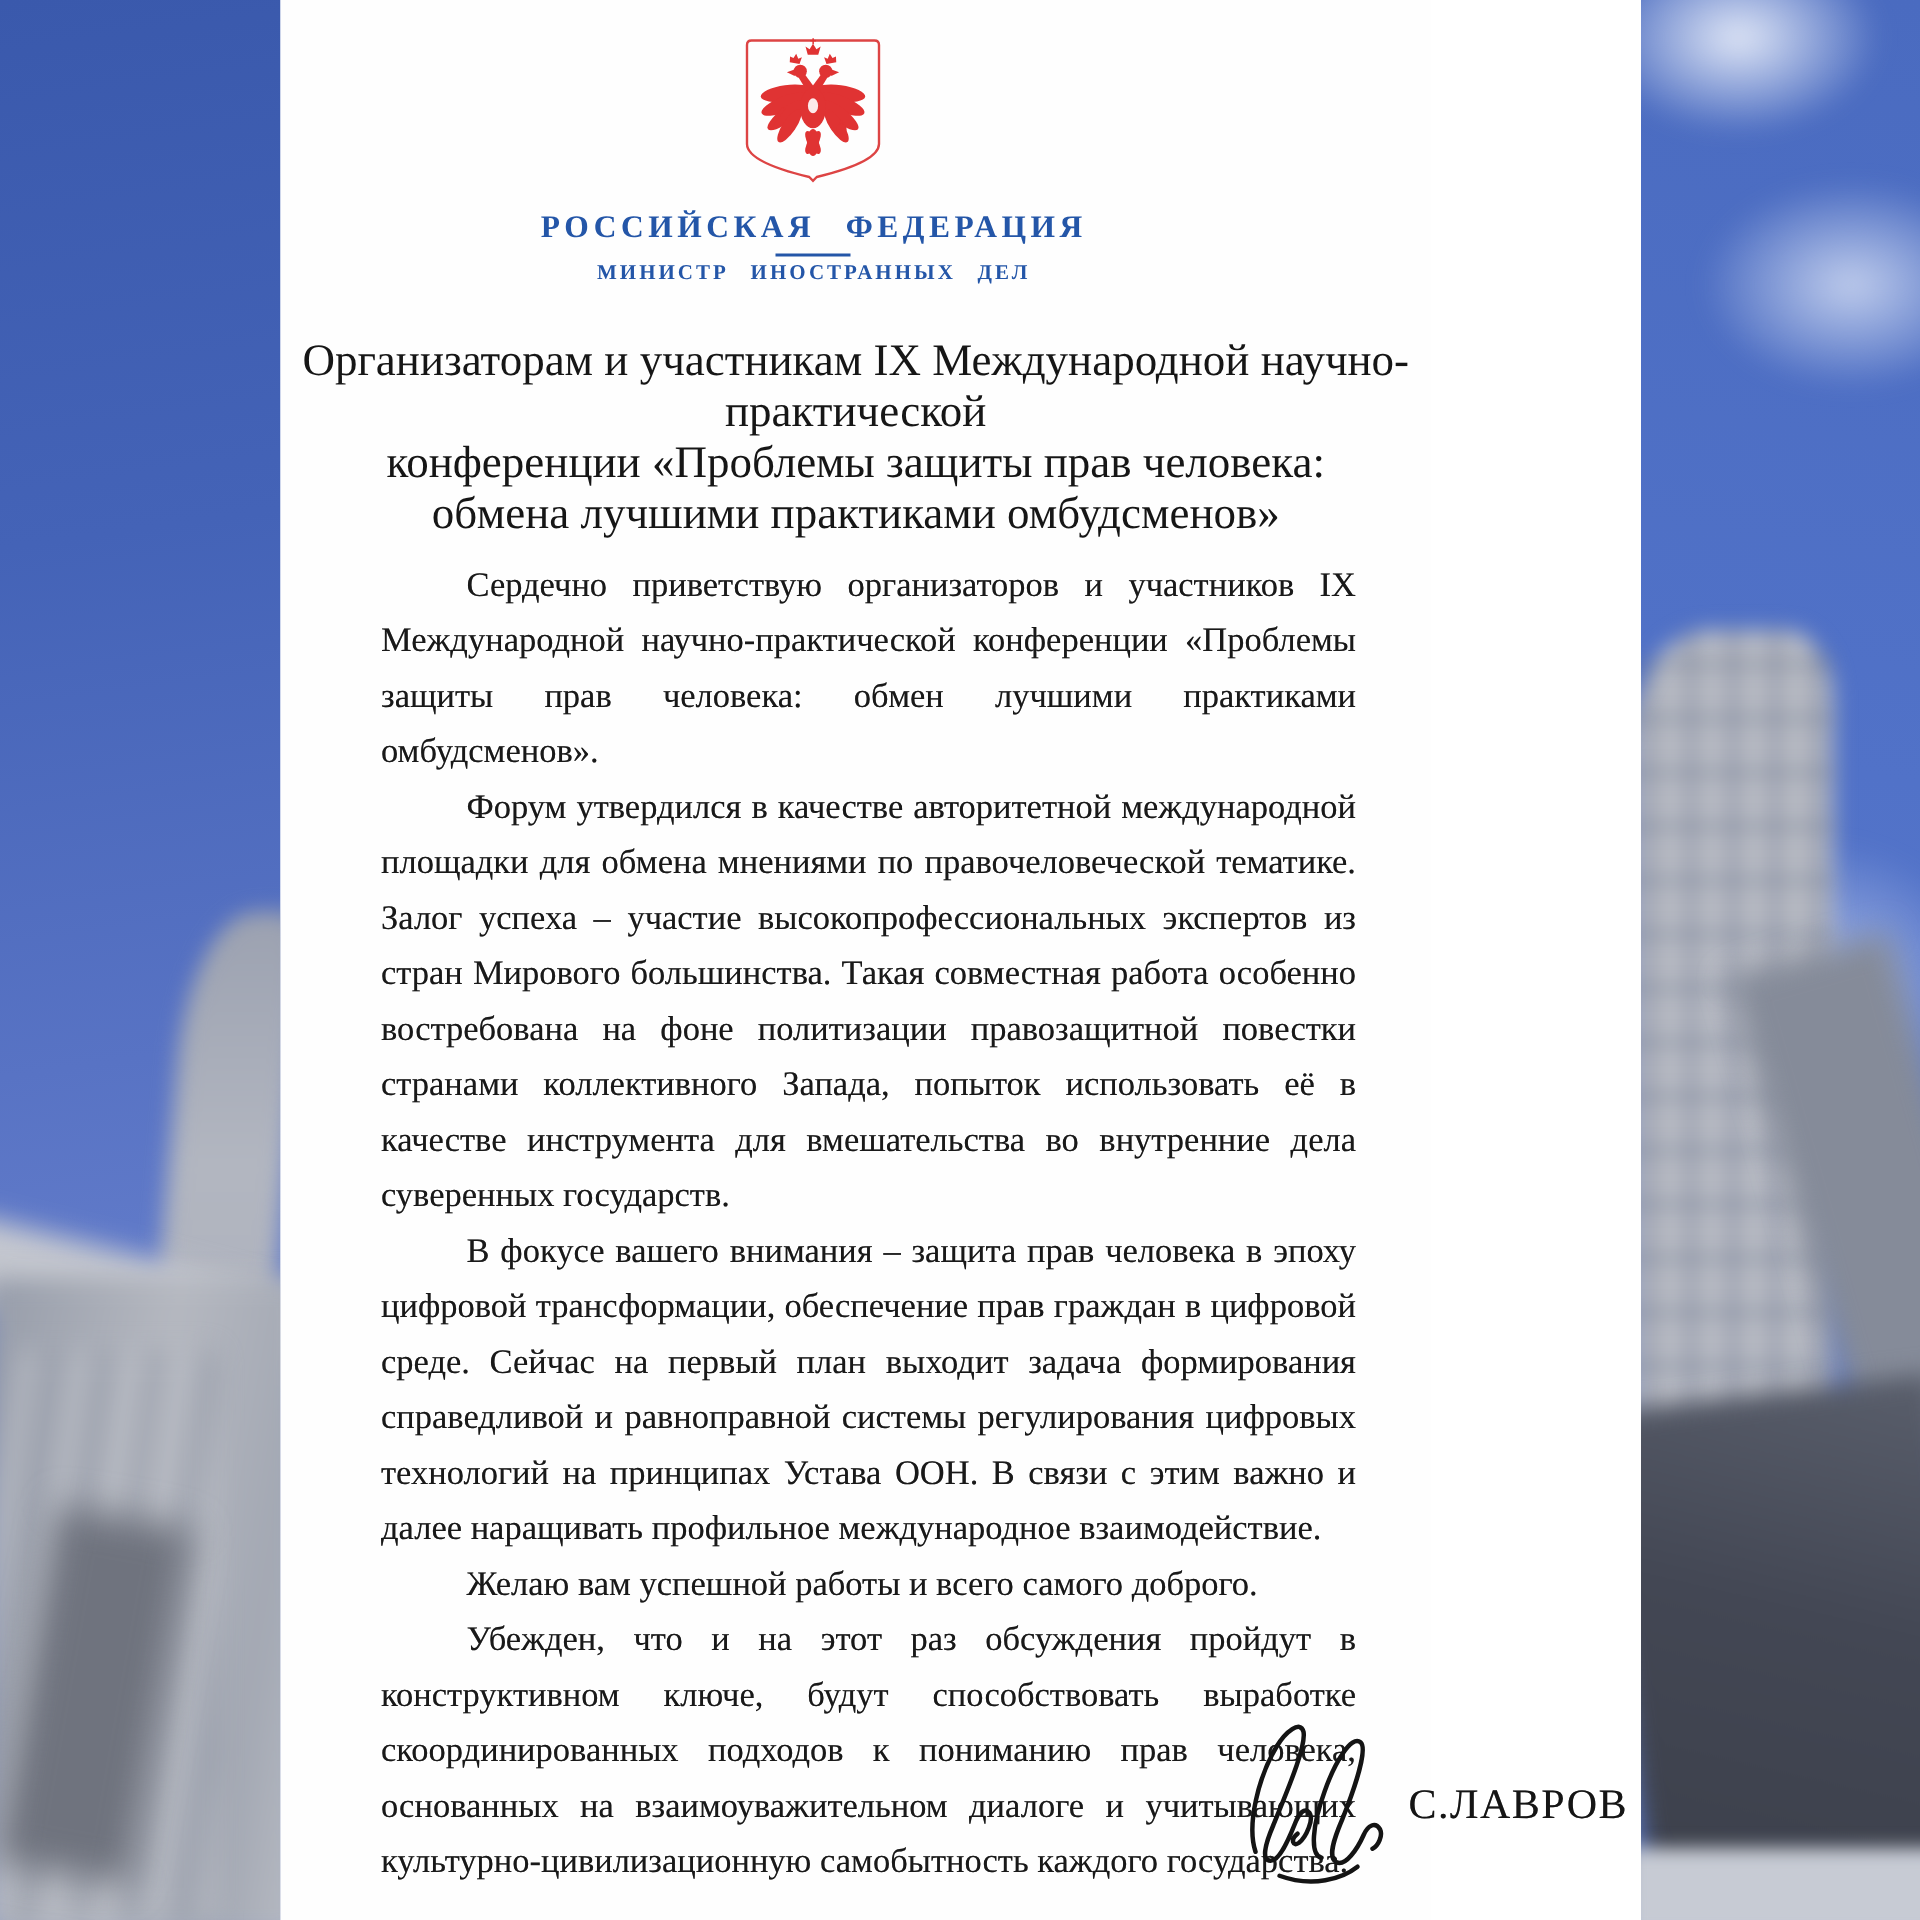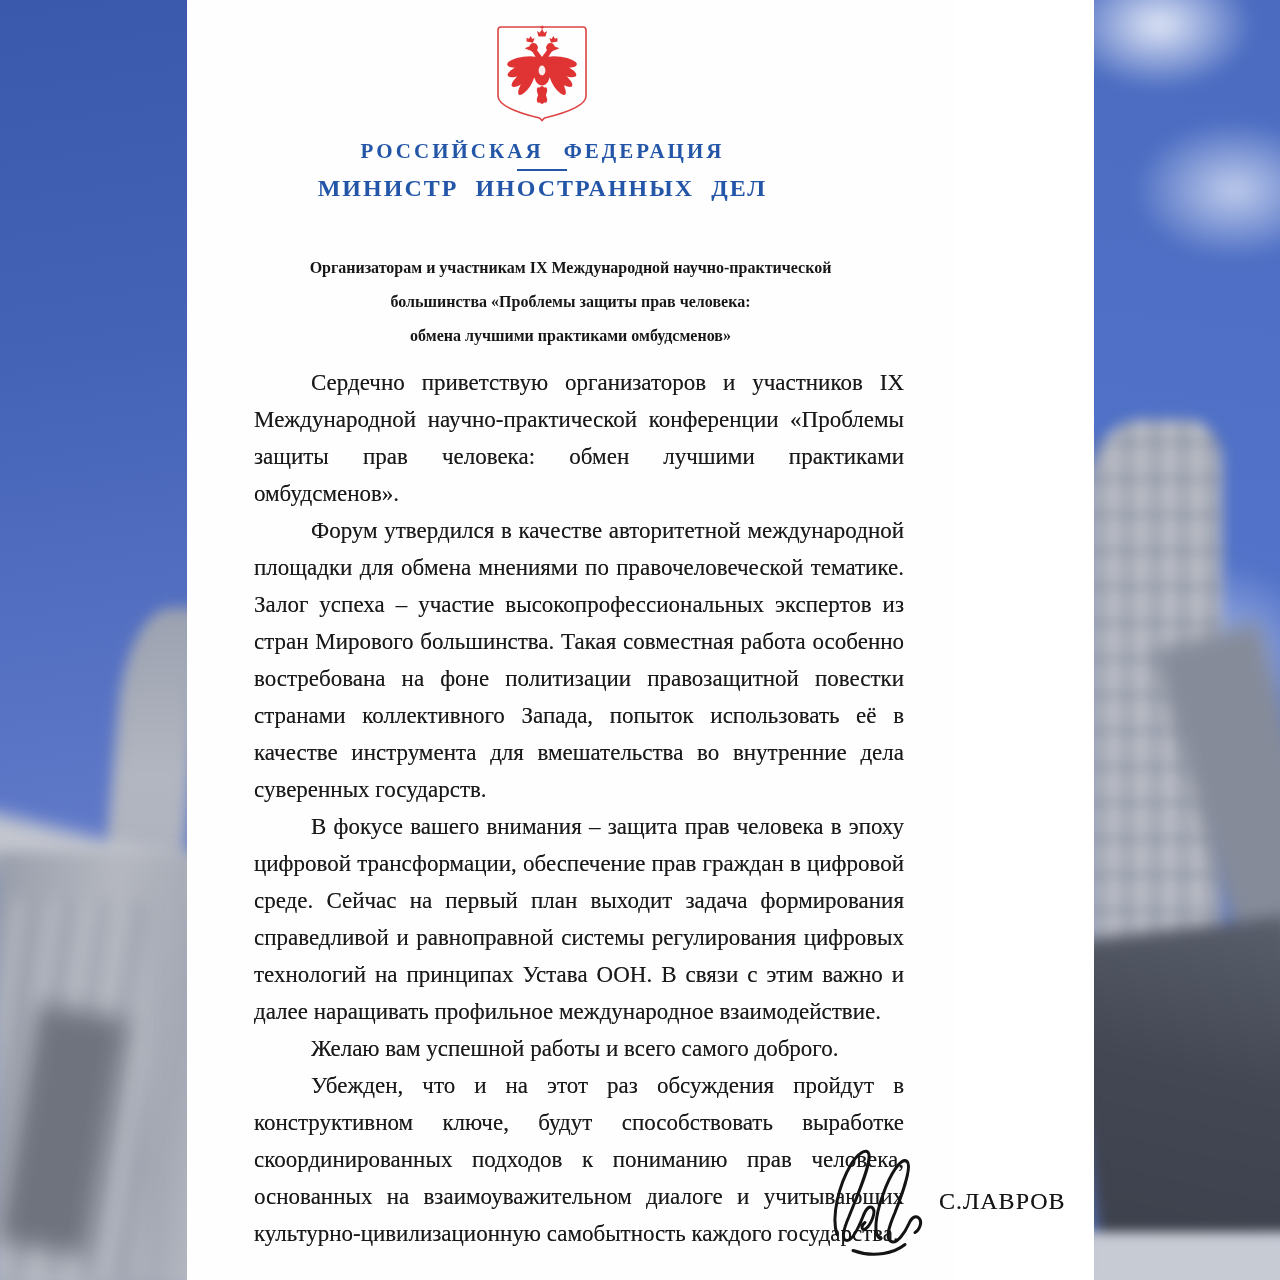--- a/index.html
+++ b/index.html
@@ -48,34 +48,34 @@
 
   
   .page{position:absolute;left:187px;top:0;width:767px;height:1280px;background:#fefefe;}
 
   .letterhead{width:-moz-fit-content;width:fit-content;margin:0 auto;
     transform:translateX(-28px);text-align:center;}
   .emblem{display:block;margin:24px auto 0;}
   .country{margin-top:17px;font-size:21px;font-weight:bold;color:#2456a8;
     letter-spacing:3px;word-spacing:12px;}
   .lh-divider{width:50px;height:2px;background:#2456a8;margin:5px auto 4px;}
-  .office{font-size:24px;font-weight:bold;color:#2456a8;
+  .office{font-size:14px;font-weight:bold;color:#2456a8;
     letter-spacing:2px;word-spacing:9px;}
 
-  .letter-title{margin-top:49px;text-align:center;font-weight:bold;
-    font-size:16px;line-height:34px;color:#161616;}
+  .letter-title{margin-top:33px;text-align:center;font-weight:normal;
+    font-size:30px;line-height:34px;color:#161616;}
 
   .letter-body{margin-top:11px;padding:0 50px 0 67px;
     font-size:23px;line-height:37px;color:#191919;
     text-shadow:0 0 .4px rgba(0,0,0,.5);}
   .letter-body p{margin:0;text-indent:57px;text-align:justify;}
 
   .sig-block{position:absolute;left:630px;top:1136px;width:278px;height:144px;}
   .sig-svg{position:absolute;left:6px;top:0;}
-  .sig-name{position:absolute;left:122px;top:52px;font-size:24px;letter-spacing:1px;
+  .sig-name{position:absolute;left:122px;top:52px;font-size:28px;letter-spacing:1px;
     color:#151515;text-shadow:0 0 .4px rgba(0,0,0,.5);}
 </style>
 </head>
 <body>
 
 <div class="stage">
 
   <div class="bg bg-left">
     <div class="bl-spire"></div>
     <div class="bl-ledge"></div>
@@ -151,21 +151,21 @@
         </g>
         <ellipse cx="47" cy="46.5" rx="3.4" ry="5" fill="#fff" opacity="0.9"></ellipse>
       </svg>
       <div class="country">РОССИЙСКАЯ  ФЕДЕРАЦИЯ</div>
       <div class="lh-divider"></div>
       <div class="office">МИНИСТР  ИНОСТРАННЫХ  ДЕЛ</div>
     </div>
 
     <div class="letter-title">
       <div>Организаторам и участникам IX Международной научно-практической</div>
-      <div>большинства «Проблемы защиты прав человека:</div>
+      <div>конференции «Проблемы защиты прав человека:</div>
       <div>обмена лучшими практиками омбудсменов»</div>
     </div>
 
     <div class="letter-body">
       <p>Сердечно приветствую организаторов и участников IX Международной научно-практической конференции «Проблемы защиты прав человека: обмен лучшими практиками омбудсменов».</p>
       <p>Форум утвердился в качестве авторитетной международной площадки для обмена мнениями по правочеловеческой тематике. Залог успеха – участие высокопрофессиональных экспертов из стран Мирового большинства. Такая совместная работа особенно востребована на фоне политизации правозащитной повестки странами коллективного Запада, попыток использовать её в качестве инструмента для вмешательства во внутренние дела суверенных государств.</p>
       <p>В фокусе вашего внимания – защита прав человека в эпоху цифровой трансформации, обеспечение прав граждан в цифровой среде. Сейчас на первый план выходит задача формирования справедливой и равноправной системы регулирования цифровых технологий на принципах Устава ООН. В связи с этим важно и далее наращивать профильное международное взаимодействие.</p>
       <p>Желаю вам успешной работы и всего самого доброго.</p>
       <p>Убежден, что и на этот раз обсуждения пройдут в конструктивном ключе, будут способствовать выработке скоординированных подходов к пониманию прав человека, основанных на взаимоуважительном диалоге и учитывающих культурно-цивилизационную самобытность каждого государства.</p>
     </div>

